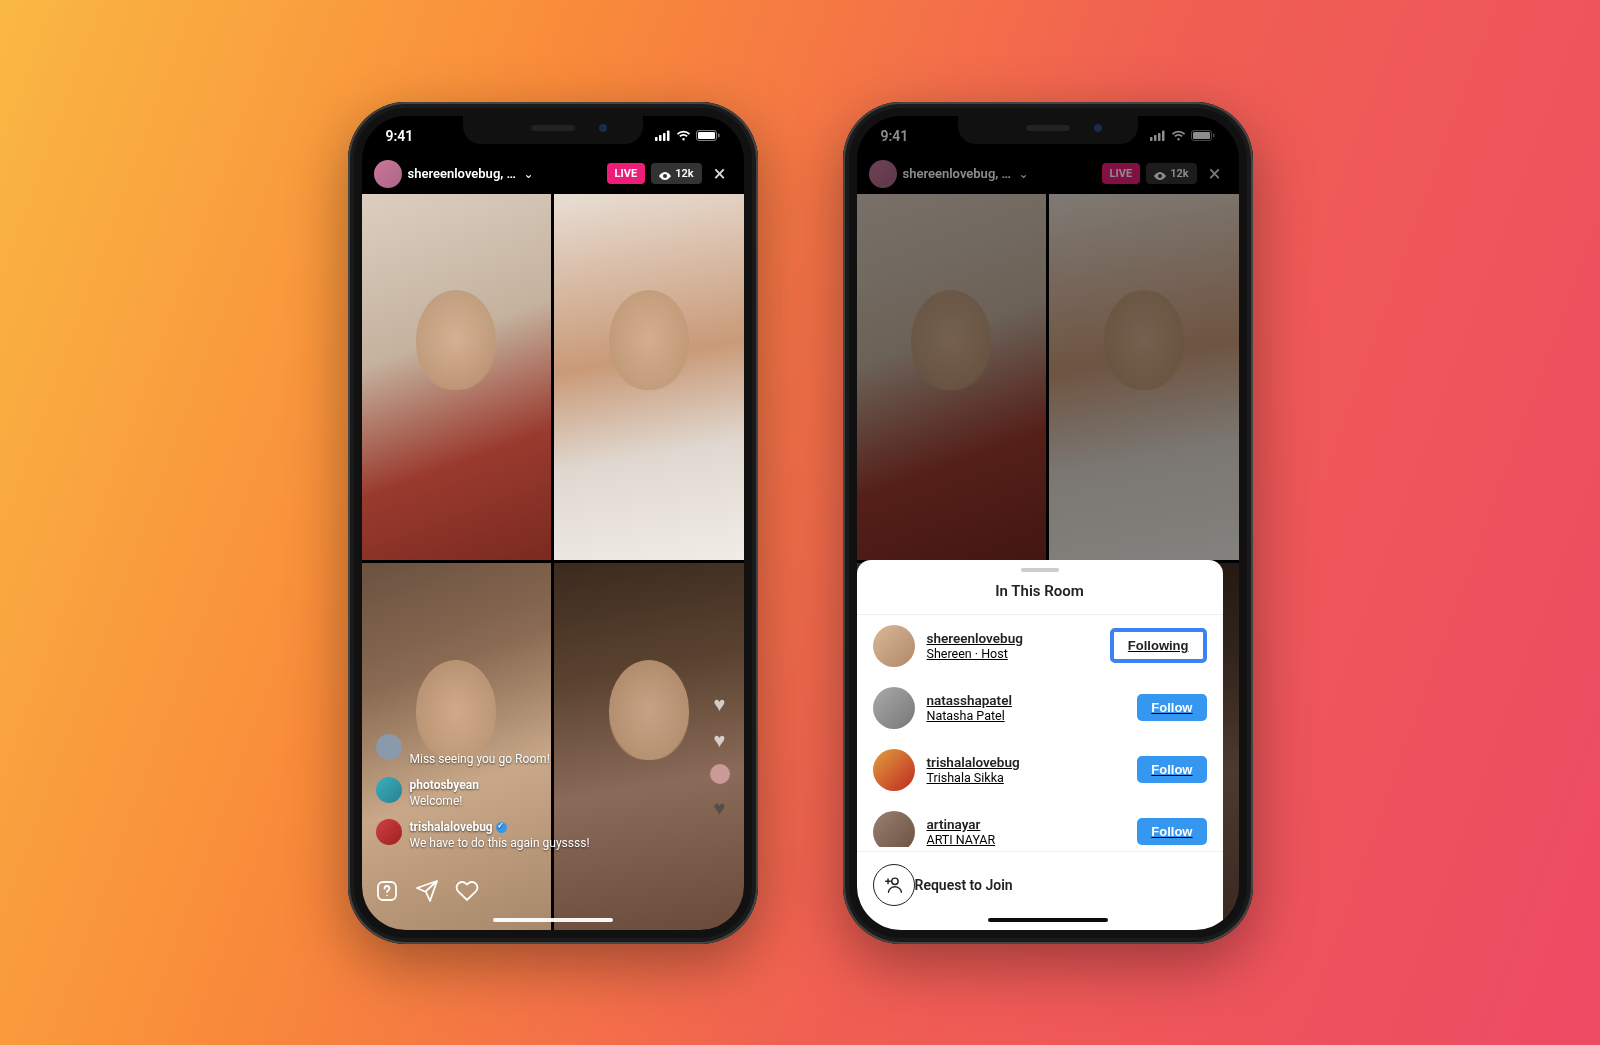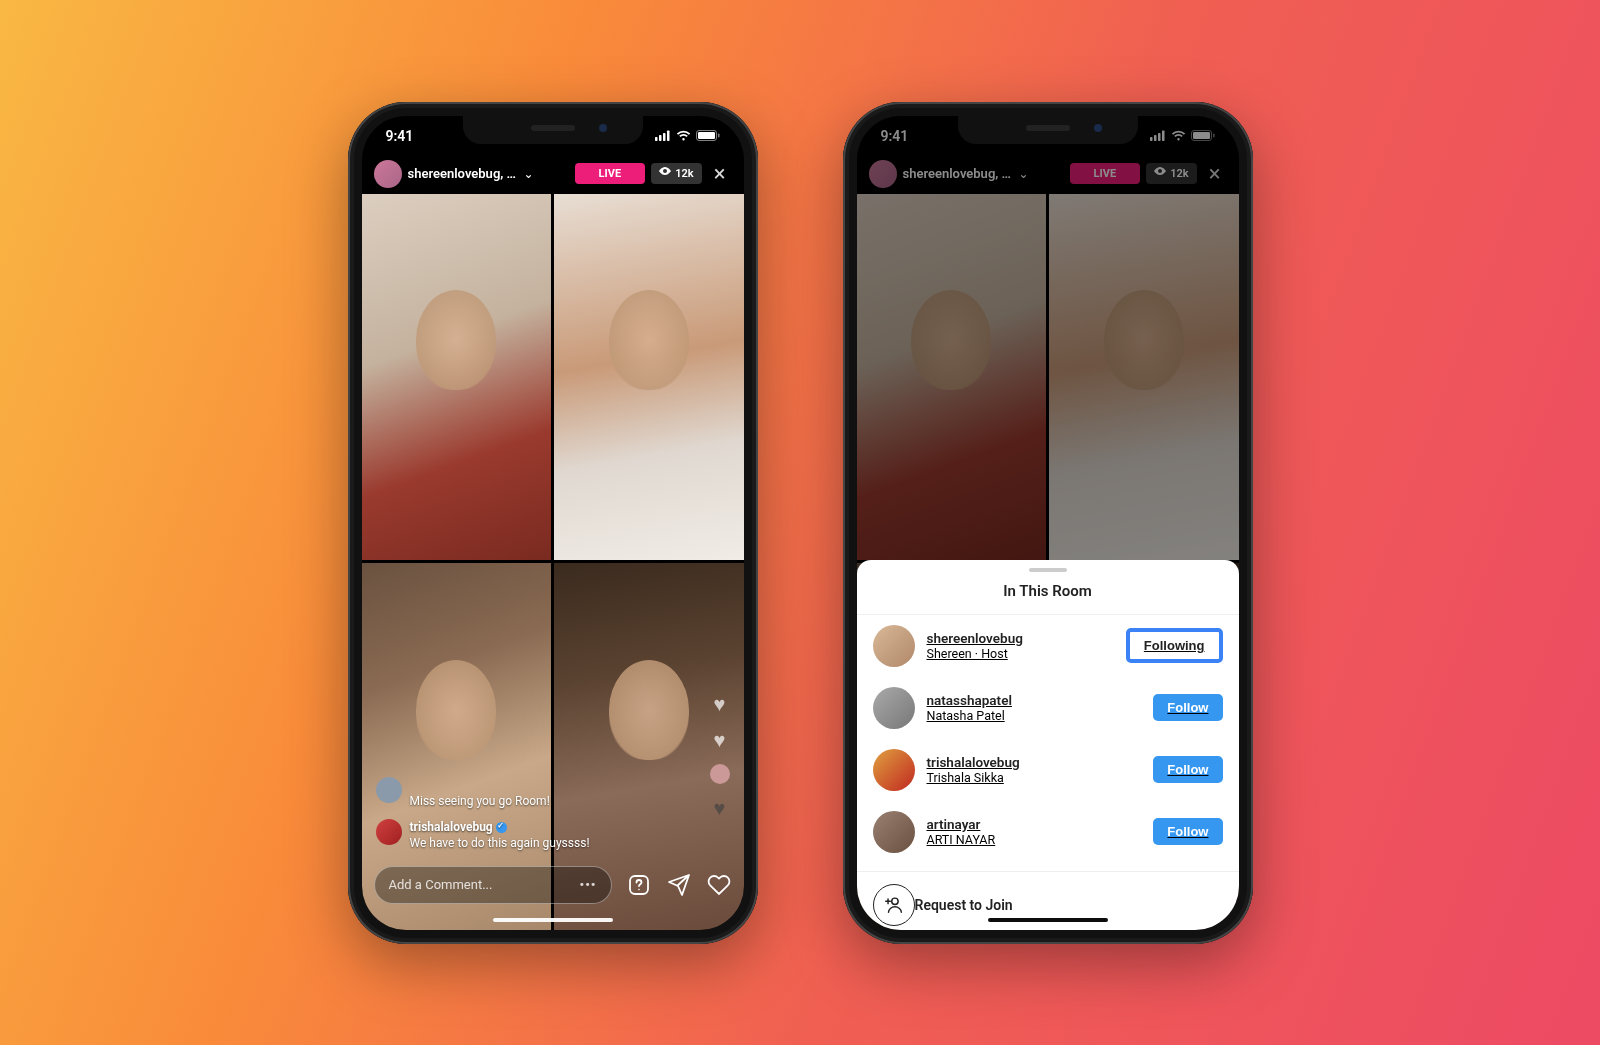--- a/index.html
+++ b/index.html
@@ -106,32 +106,32 @@
   text-overflow: ellipsis;
   white-space: nowrap;
 }
 .chevron { color: #fff; font-size: 12px; }
 .spacer { flex: 1; }
 .live-badge {
   background: #ed1e79;
   color: #fff;
   font-size: 11px;
   font-weight: 700;
-  padding: 4px 24px;
+  padding: 4px 8px;
   border-radius: 4px;
 }
 .viewer-count {
   background: rgba(60,60,60,0.85);
   color: #fff;
   font-size: 11px;
   font-weight: 600;
   padding: 4px 8px;
   border-radius: 4px;
   display: flex;
-  align-items: flex-start;
+  align-items: flex-end;
   gap: 4px;
 }
 .close-btn {
   color: #fff;
   width: 24px;
   text-align: center;
   font-size: 22px;
   opacity: 0.85;
 }
 .grid {
@@ -248,27 +248,28 @@
   border-radius: 2px;
   z-index: 45;
   opacity: 0.95;
 }
 
 .dim-overlay {
   position:absolute; inset:0; background:rgba(0,0,0,0.45); z-index:20;
 }
 .sheet {
   position: absolute;
-  left: 0; right: 0; bottom: 0;
+  left: 0; right: 16px; bottom: 0;
   height: 370px;
   background: #fff;
   border-radius: 14px 14px 0 0;
   z-index: 35;
   display: flex;
   flex-direction: column;
+  padding-bottom: 20px;
 }
 .sheet-handle {
   width: 38px; height: 4px; background:#ccc; border-radius:2px;
   margin: 8px auto 4px auto;
 }
 .sheet-title {
   text-align: center;
   font-size: 15px;
   font-weight: 600;
   color: #222;
@@ -384,43 +385,46 @@
 
     <div class="comments">
       <div class="comment">
         <div class="comment-avatar ca1"></div>
         <div class="comment-body">
           <span class="comment-user"></span>
           <span class="comment-text">Miss seeing you go Room!</span>
         </div>
       </div>
       <div class="comment">
+        <div class="comment-avatar ca2"></div>
+        <div class="comment-body">
+          <span class="comment-user">photosbyean</span>
+          <span class="comment-text">Welcome!</span>
+        </div>
+      </div>
+      <div class="comment">
         <div class="comment-avatar ca3"></div>
         <div class="comment-body">
           <span class="comment-user">
             <span>trishalalovebug</span>
             <span class="verified"></span>
           </span>
           <span class="comment-text">We have to do this again guyssss!</span>
         </div>
       </div>
     </div>
 
     <div class="hearts">
       <span class="heart light">♥</span>
       <span class="heart light">♥</span>
       <span class="mini-av"></span>
       <span class="heart dark">♥</span>
     </div>
 
     <div class="bottom-bar">
-      <div class="comment-input">
-        <span>Add a Comment...</span>
-        <span class="more-dots">•••</span>
-      </div>
       <span class="action-icon">
         <svg width="24" height="24" viewBox="0 0 24 24" fill="none" stroke="#fff" stroke-width="1.8">
             <rect x="3" y="3" width="18" height="18" rx="5"></rect>
             <path d="M9.5 9.5a2.5 2.5 0 015 0c0 1.5-2.5 2-2.5 3.5" stroke-linecap="round"></path>
             <circle cx="12" cy="16.5" r="0.8" fill="#fff" stroke="none"></circle>
           </svg>
       </span>
       <span class="action-icon">
         <svg width="24" height="24" viewBox="0 0 24 24" fill="none" stroke="#fff" stroke-width="1.8" stroke-linejoin="round">
             <path d="M22 2L10 13M22 2l-7 20-4-9-9-4 20-7z"></path>

